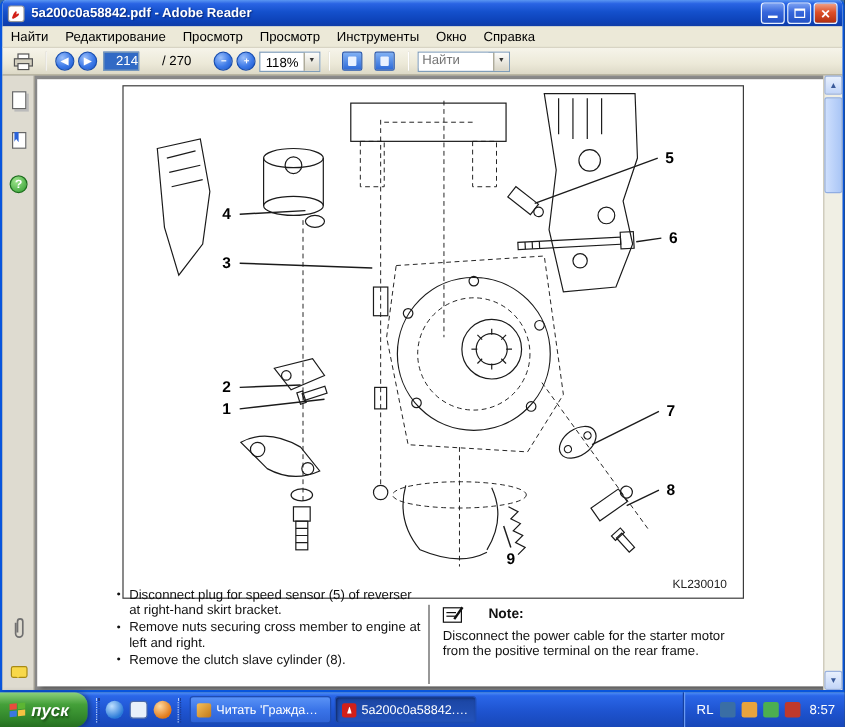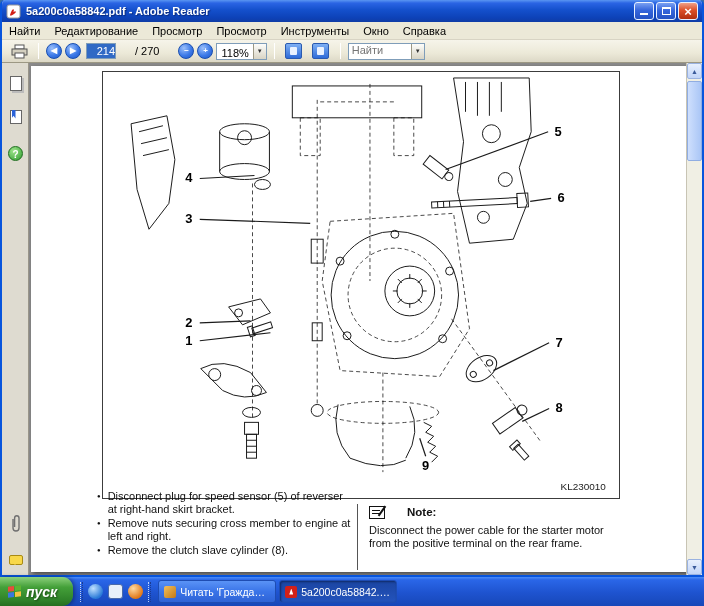--- a/index.html
+++ b/index.html
@@ -405,15 +405,23 @@
       <span class="ql-handle"></span>
     </div>
     <div class="task">
       <span class="ticon book"></span>
       <span class="task-label">Читать 'Гражданск...</span>
     </div>
     <div class="task active">
       <span class="ticon pdf"></span>
       <span class="task-label">5a200c0a58842.pdf -...</span>
     </div>
+    <div class="tray">
+      <span>RL</span>
+      <span class="tray-ic" style="background:#3a6ea5"></span>
+      <span class="tray-ic" style="background:#e8a33d"></span>
+      <span class="tray-ic" style="background:#4caf50"></span>
+      <span class="tray-ic" style="background:#c0392b"></span>
+      <span class="clock">8:57</span>
+    </div>
   </div>
 
 </div>
 
 </body></html>

